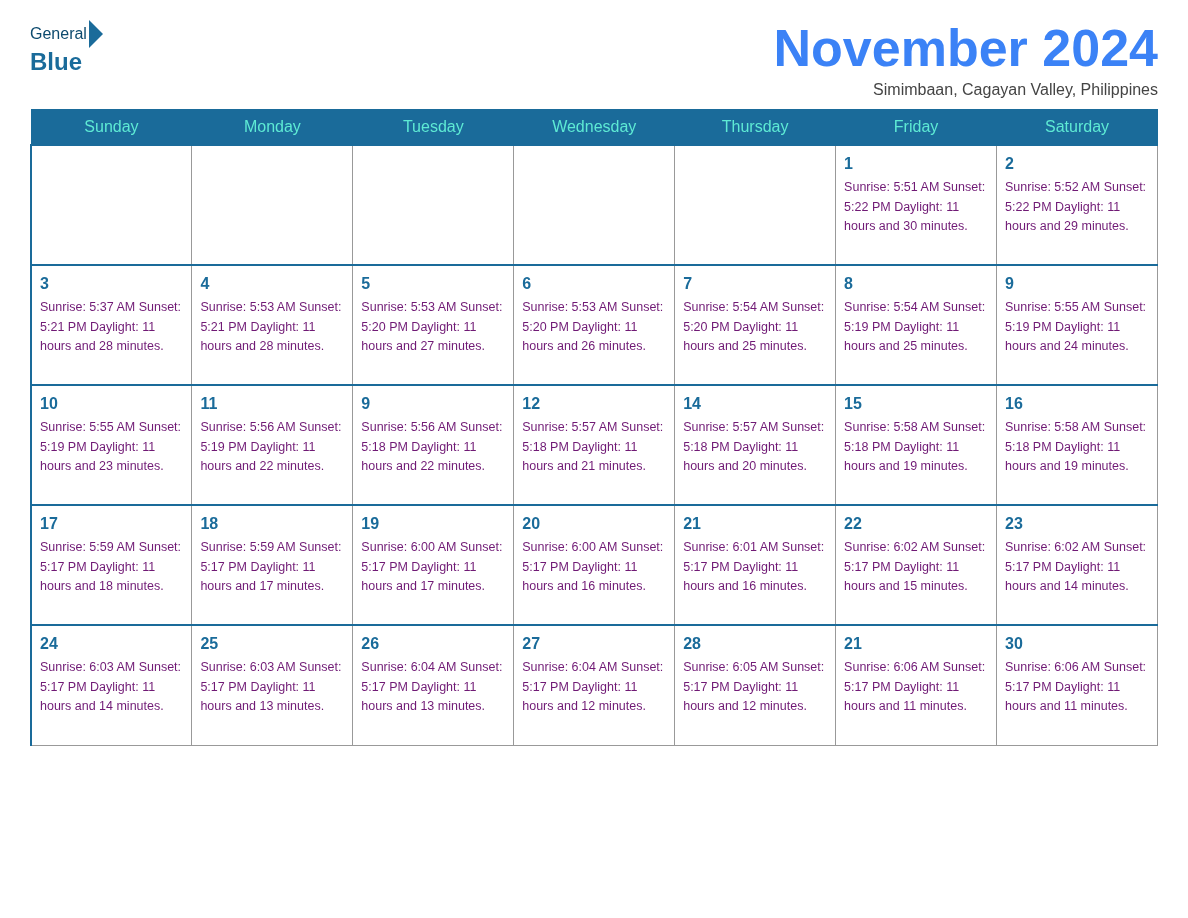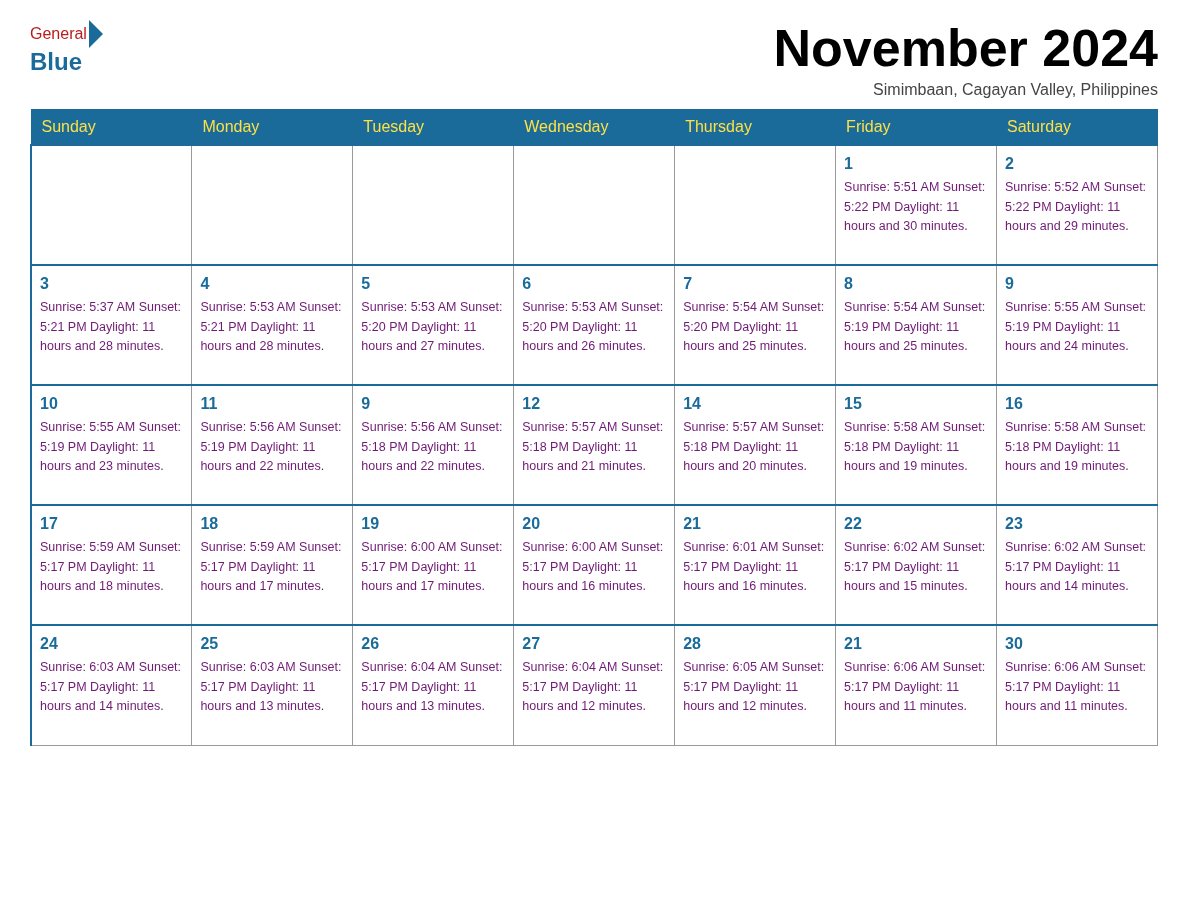--- a/index.html
+++ b/index.html
@@ -15,55 +15,55 @@
       display: flex;
       justify-content: space-between;
       align-items: flex-start;
       margin-bottom: 10px;
     }
     .logo {
       display: flex;
       flex-direction: column;
       align-items: flex-start;
     }
-    .logo-general { color: #b91c1c; }
+    .logo-general { color: #0c4a6e; }
     .logo-arrow {
       width: 0;
       height: 0;
       border-left: 14px solid #1a6b9a;
       border-top: 14px solid transparent;
       border-bottom: 14px solid transparent;
       margin-left: 2px;
       margin-right: 0px;
       display: inline-block;
       vertical-align: middle;
     }
     .title-section {
       text-align: right;
     }
     .month-title {
       font-size: 52px;
       font-weight: bold;
-      color: #000000;
+      color: #3b82f6;
       line-height: 1.1;
     }
     .subtitle {
       font-size: 16px;
       color: #444;
       margin-top: 4px;
     }
     .calendar {
       width: 100%;
       border-collapse: collapse;
       margin-top: 8px;
     }
     .calendar th {
       background-color: #1a6b9a;
-      color: #fde047;
-      text-align: left;
+      color: #5eead4;
+      text-align: center;
       padding: 8px 10px;
       font-size: 16px;
       font-weight: normal;
       border: 1px solid #1a6b9a;
     }
     .calendar td {
       border: 1px solid #999;
       vertical-align: top;
       padding: 6px 8px;
       width: calc(100% / 7);

